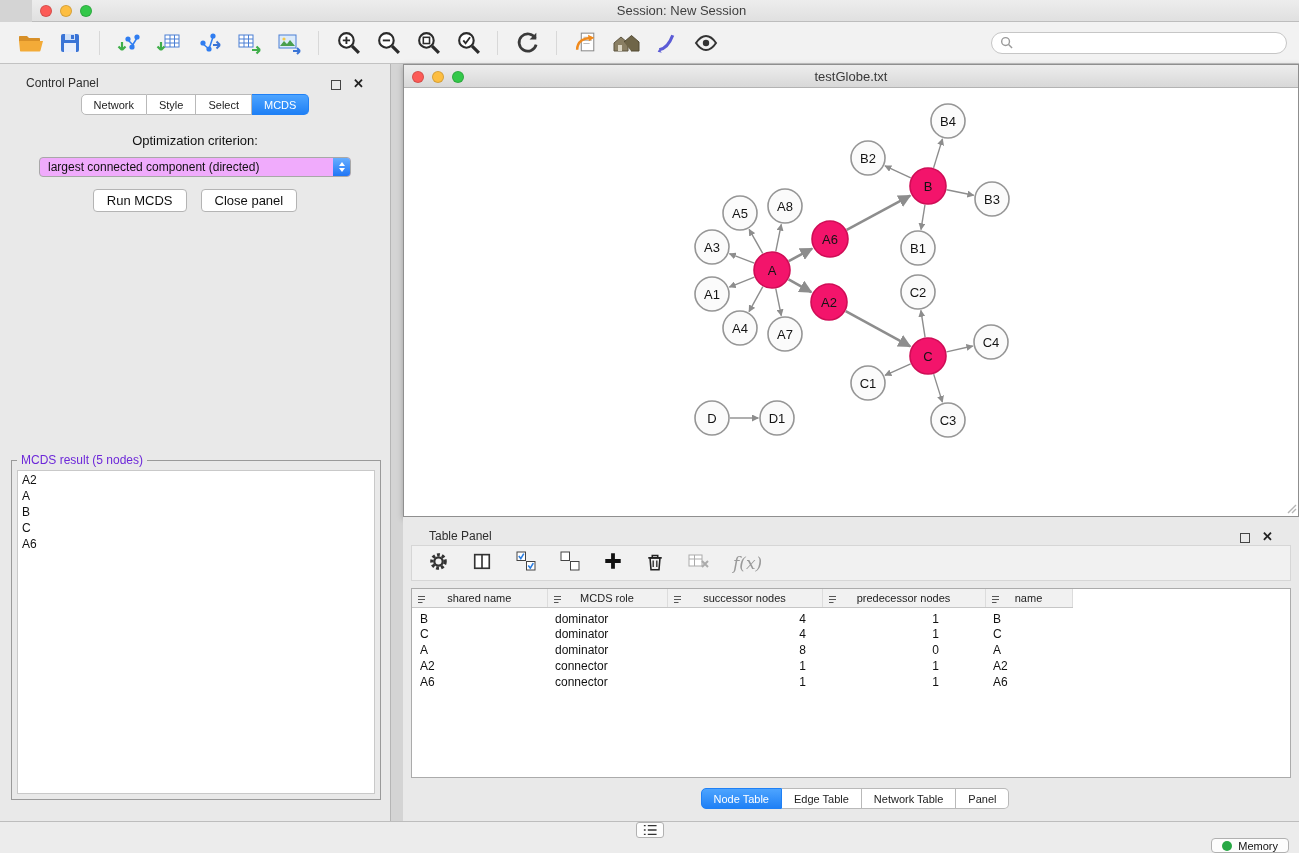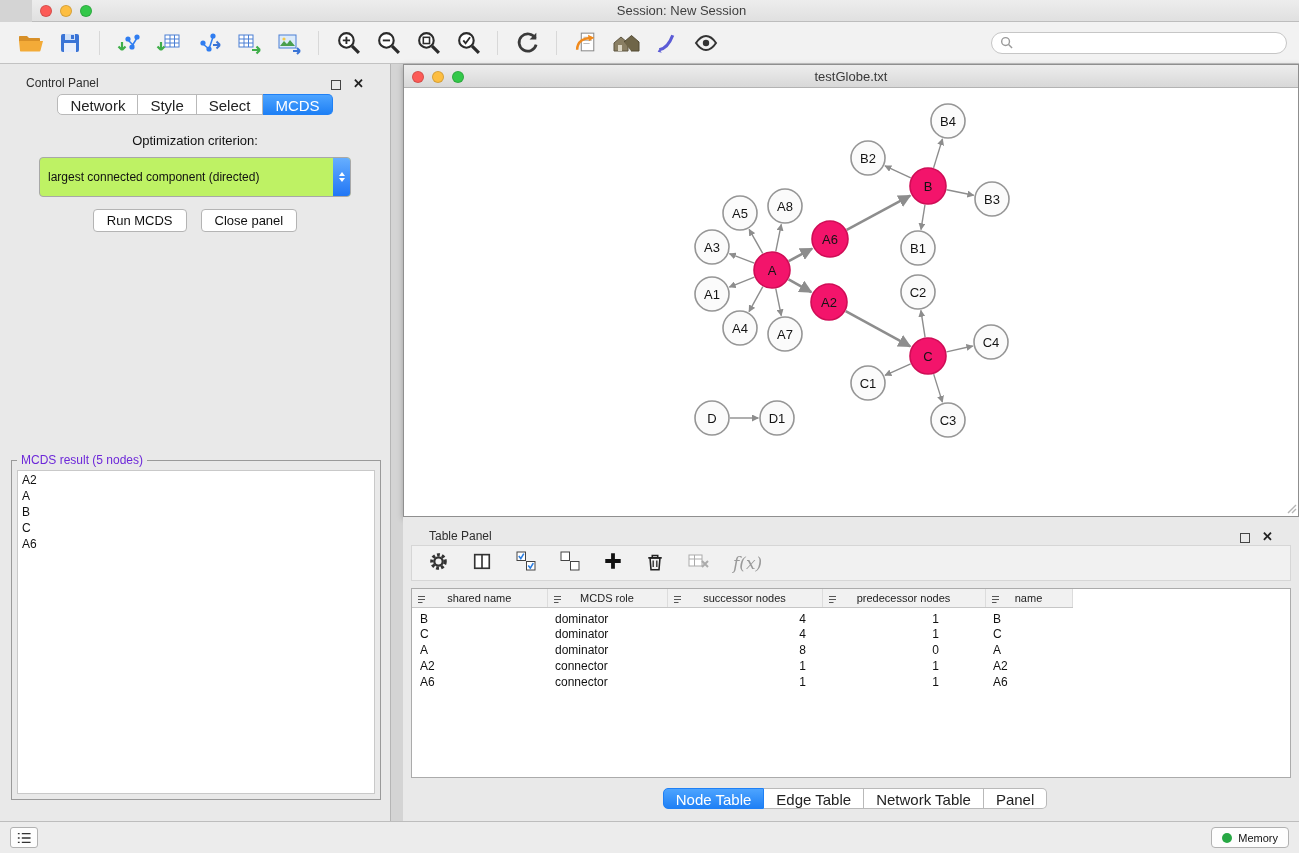--- a/index.html
+++ b/index.html
@@ -29,32 +29,32 @@
   
   .panel-header { height:26px; display:flex; align-items:flex-end; padding:0 26px; }
   .panel-title { font-size:12px; color:#2e2e2e; }
   .ph-spacer { flex:1; }
   .float-btn { width:10px; height:10px; border:1.5px solid #444; margin-right:12px; }
   .close-x { font-size:13px; font-weight:bold; color:#222; line-height:1; }
 
   
   .seg { display:flex; justify-content:center; }
   .seg-btn { background:#fff; border:1px solid #b9b9b9; border-left:none; padding:2px 12px;
-             font-size:15px; color:#222; font-family:"Liberation Sans",sans-serif; height:21px; }
+             font-size:11px; color:#222; font-family:"Liberation Sans",sans-serif; height:21px; }
   .seg-btn:first-child { border-left:1px solid #b9b9b9; border-radius:5px 0 0 5px; }
   .seg-btn:last-child { border-radius:0 5px 5px 0; }
   .seg-btn.active { background:linear-gradient(#4da4ff,#1f80f5); border-color:#1f80f5; color:#fff; }
 
   
   .control-panel { position:absolute; left:0; top:64px; width:391px; height:757px;
                    background:#e9e9e9; border-right:1px solid #b5b5b5; }
   .cp-tabs { margin-top:4px; }
   .opt-label { text-align:center; font-size:13px; color:#111; margin-top:18px; }
-  .dropdown { width:312px; height:40px; margin:9px auto 0; border:1px solid #a8a8a8; border-radius:4px;
-              background:#bef264; display:flex; align-items:center; overflow:hidden; }
+  .dropdown { width:312px; height:20px; margin:9px auto 0; border:1px solid #a8a8a8; border-radius:4px;
+              background:#f0abfc; display:flex; align-items:center; overflow:hidden; }
   .dropdown .val { flex:1; font-size:12px; padding-left:8px; color:#111; white-space:nowrap; }
   .dd-stepper { width:17px; height:100%; background:linear-gradient(#66aeff,#2176f5);
                 display:flex; flex-direction:column; align-items:center; justify-content:center; gap:2px; }
   .tri-up { width:0; height:0; border-left:3.5px solid transparent; border-right:3.5px solid transparent;
             border-bottom:4.5px solid #fff; }
   .tri-down { width:0; height:0; border-left:3.5px solid transparent; border-right:3.5px solid transparent;
               border-top:4.5px solid #fff; }
   .cp-buttons { display:flex; justify-content:center; gap:14px; margin-top:12px; }
   .btn { background:#fff; border:1px solid #b4b4b4; border-radius:4px; font-size:13px; padding:3px 13px;
          color:#111; font-family:"Liberation Sans",sans-serif; }
@@ -88,21 +88,21 @@
   .node-table th.empty { background:#fff; border-right:none; border-bottom:none; }
   .node-table .hicon { position:absolute; left:5px; top:5px; }
   .node-table td { font-size:12px; height:16px; padding:0 8px; color:#111; white-space:nowrap; }
   .node-table td.num { text-align:right; padding-right:16px; }
   .node-table td.num.pre { padding-right:46px; }
   .node-table tbody tr:first-child td { padding-top:4px; }
   .tp-tabs { margin-top:10px;padding-left:8px; }
 
   
   .statusbar { position:absolute; left:0; bottom:0; width:100%; height:32px; background:#ececec;
-               border-top:1px solid #bdbdbd; display:flex; align-items:center; padding:0 10px; }
+               border-top:1px solid #bdbdbd; display:flex; align-items:center; padding:0 10px;flex-direction:column; }
   .sb-left-btn { width:28px; height:21px; border:1px solid #b1b1b1; border-radius:3px; background:#fdfdfd;
                  display:flex; align-items:center; justify-content:center; }
   .memory-btn { margin-left:auto; display:flex; align-items:center; gap:6px; border:1px solid #b1b1b1;
                 border-radius:4px; background:#fdfdfd; height:21px; padding:0 10px; font-size:11px; color:#111;
                 font-family:"Liberation Sans",sans-serif; }
   .memory-dot { width:10px; height:10px; border-radius:50%; background:#27a844; }
 </style>
 </head>
 <body>
 

